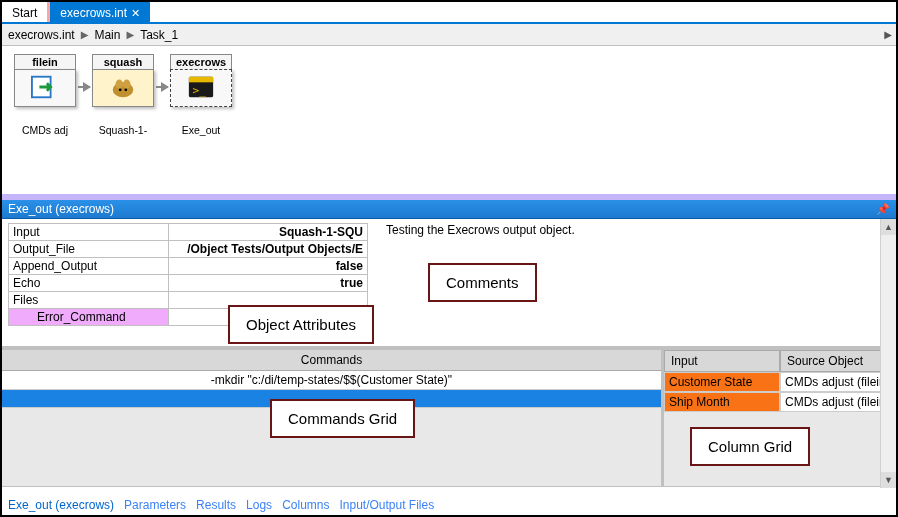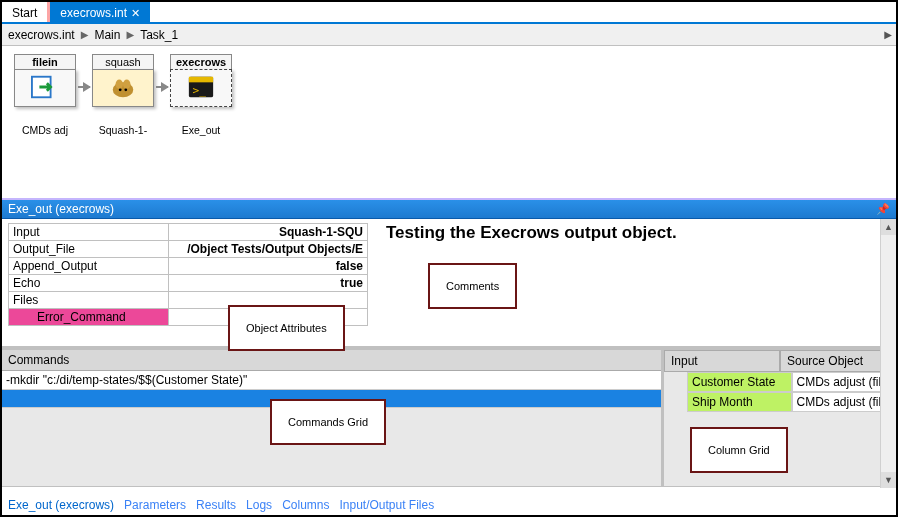--- a/index.html
+++ b/index.html
@@ -53,21 +53,21 @@
     position: absolute;
     right: 4px;
     color: #555;
     font-size: 10px;
   }
   
   .canvas {
     height: 154px;
     background: #fff;
     position: relative;
-    border-bottom: 2px solid #c4b5fd;
+    border-bottom: 6px solid #c4b5fd;
   }
   .node {
     position: absolute;
     width: 62px;
     text-align: center;
   }
   .node .title {
     font-size: 11px;
     background: #f5f5f5;
     border: 1px solid #888;
@@ -155,40 +155,40 @@
     width: 360px;
     font-size: 12px;
   }
   .attrs td {
     border: 1px solid #c0c0c0;
     padding: 1px 4px;
     height: 16px;
   }
   .attrs td.key { width: 160px; background:#fff; }
   .attrs td.val { font-weight: bold; text-align: right; }
-  .attrs tr.sel td.key { background: #ec4899; padding-left: 28px; }
+  .attrs tr.sel td.key { background: #f0abfc; padding-left: 28px; }
   .comments {
     flex: 1;
     padding: 4px 20px 4px 4px;
-    font-size: 17px;
-    font-weight: bold;
+    font-size: 12px;
   }
   
   .midrow {
     display: flex;
     height: 140px;
     border-top: 3px solid #c0c0c0;
     border-bottom: 1px solid #c0c0c0;
   }
   .commands-panel {
     flex: 1;
     border-right: 3px solid #c0c0c0;
     display:flex;
     flex-direction:column;
     background:#e8e8e8;
+    text-align:center;
   }
   .grid-header {
     background: #d8d8d8;
     border-bottom: 1px solid #aaa;
     font-size: 12px;
     padding: 3px 6px;
   }
   .commands-body {
     flex:1;
     background:#e8e8e8;
@@ -228,28 +228,28 @@
   }
   .col-row .c {
     flex:1;
     border:1px solid #ccc;
     background:#fff;
     font-size:12px;
     padding:2px 4px;
     white-space:nowrap;
     overflow:hidden;
   }
-  .col-row .c.key { background:#bef264;margin-left:23px; }
+  .col-row .c.key { background:#f97316; }
   
   .callout {
     position: absolute;
     border: 2px solid #6a1515;
     background: #fff;
-    font-size: 11px;
-    padding: 15px 16px;
+    font-size: 15px;
+    padding: 9px 16px;
     color: #000;
     z-index: 20;
     pointer-events: none;
   }
   
   .footer-tabs {
     position:absolute;
     left:6px;
     bottom:3px;
     font-size:12px;
@@ -293,21 +293,21 @@
             <rect x="2" y="4" width="20" height="22" fill="#fff" stroke="#2a77c9" stroke-width="2"></rect>
             <path d="M10 15 L22 15 M18 11 L22 15 L18 19" stroke="#1a9a3a" stroke-width="3" fill="none"></path>
           </svg>
       </span>
     </div>
     <div class="label">CMDs adj</div>
   </div>
   <div class="arrow" style="left:76px; top:40px; width:12px;"></div>
 
   <div class="node" style="left:90px; top:8px;">
-    <div class="title" style="font-weight:normal">squash</div>
+    <div class="title" style="font-weight:bold">squash</div>
     <div class="body" style="background:#fff3cc">
       <span class="ico-squash">
         <svg viewBox="0 0 32 30">
             <ellipse cx="16" cy="18" rx="11" ry="8" fill="#c09030"></ellipse>
             <ellipse cx="12" cy="12" rx="4" ry="5" fill="#d0a040"></ellipse>
             <ellipse cx="20" cy="12" rx="4" ry="5" fill="#d0a040"></ellipse>
             <circle cx="13" cy="18" r="1.5" fill="#000"></circle>
             <circle cx="19" cy="18" r="1.5" fill="#000"></circle>
           </svg>
       </span>

